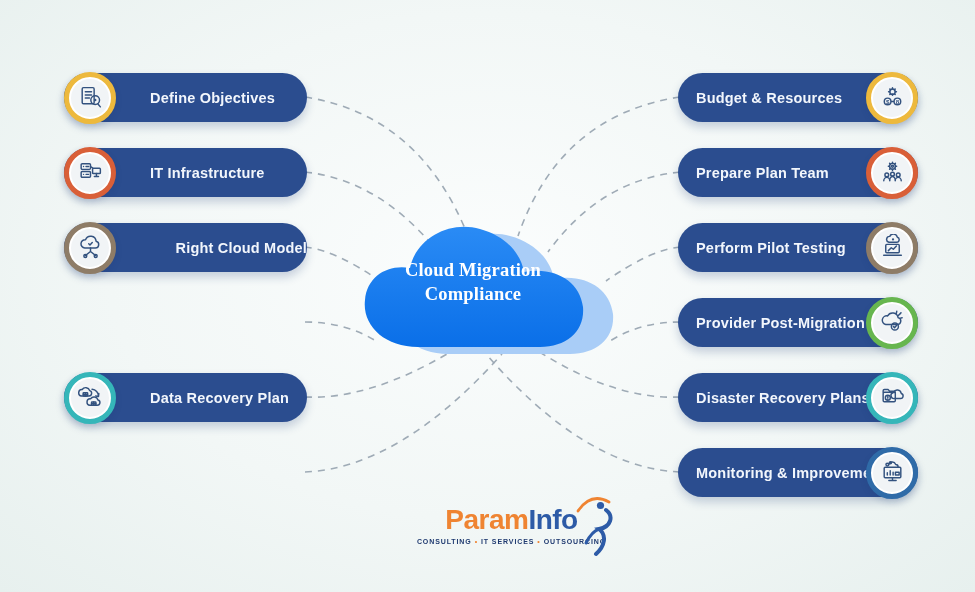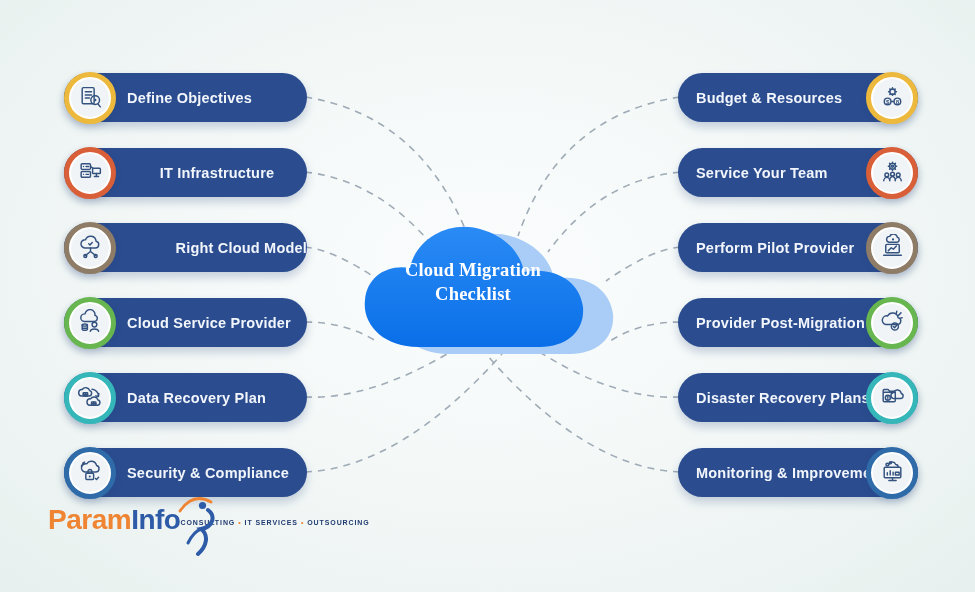--- a/index.html
+++ b/index.html
@@ -16,21 +16,21 @@
   .pill{
     position:absolute;inset:0;border-radius:25px;background:#2b4d8f;
     box-shadow:0 5px 10px rgba(25,55,115,.22);
     display:flex;align-items:center;
   }
   .row.left{left:64px;width:243px;}
   .row.right{left:678px;width:240px;}
   .pill-label{
     color:#f2f6fc;font-size:14.5px;letter-spacing:.2px;font-weight:bold;white-space:nowrap;
   }
-  .row.left .pill-label{margin-left:63px;}
+  .row.left .pill-label{margin-left:86px;}
   .row.right .pill-label{margin-left:18px;text-align:center;}
   .badge{
     position:absolute;top:50%;transform:translateY(-50%);
     width:42px;height:42px;border-radius:50%;
     border:5px solid #ccc;background:#ffffff;z-index:4;
     display:flex;align-items:center;justify-content:center;
     box-shadow:0 3px 6px rgba(25,55,115,.18);
   }
   .row.left .badge{left:0;}
   .row.right .badge{right:0;}
@@ -43,21 +43,21 @@
   .ic .fil{fill:#33527f;stroke:none;}
   .ic text{fill:#33527f;stroke:none;font-family:"Liberation Sans",sans-serif;font-weight:bold;}
   
   .cloud-wrap{position:absolute;left:358px;top:212px;width:262px;height:146px;z-index:2;font-family:Liberation Serif, serif;}
   .cloud-wrap svg{overflow:visible;}
   .cloud-text{
     position:absolute;left:0;top:46px;width:230px;text-align:center;
     color:#ffffff;font-weight:bold;font-size:18.5px;line-height:1.3;letter-spacing:.2px;
   }
   
-  .logo{position:absolute;left:0;right:0;top:506px;display:flex;align-items:center;z-index:3;padding-left:48px;}
+  .logo{position:absolute;left:0;right:0;top:506px;display:flex;flex-direction:column;align-items:center;z-index:3;padding-left:48px;}
   .logo-row{position:relative;}
   .logo-word{font-size:28px;font-weight:bold;letter-spacing:-.5px;line-height:1;}
   .logo-param{color:#ef8432;}
   .logo-info{color:#2d5ba7;}
   .logo-figure{position:absolute;right:-40px;top:-13px;}
   .tagline{margin-top:4px;font-size:7px;font-weight:bold;letter-spacing:.9px;color:#1f3a70;}
   .tagline .dot{color:#ef8432;margin:0 3px;}
 </style>
 </head>
 <body>
@@ -85,21 +85,21 @@
         <linearGradient id="cg" x1="0" y1="0" x2="0" y2="1">
           <stop offset="0" stop-color="#2a8bf5"></stop>
           <stop offset="1" stop-color="#0a6fe8"></stop>
         </linearGradient>
       </defs>
       <path fill="#a9cdf7" transform="translate(30,7)" d="M60 135C26 135 4 113 7 88C9 64 30 52 52 56C58 26 92 8 122 17C148 24 163 42 166 60C196 54 222 69 225 95C227 119 209 135 182 135Z"></path>
       <path fill="url(#cg)" d="M60 135C26 135 4 113 7 88C9 64 30 52 52 56C58 26 92 8 122 17C148 24 163 42 166 60C196 54 222 69 225 95C227 119 209 135 182 135Z"></path>
     </svg>
     <div class="cloud-text">
       <div>Cloud Migration</div>
-      <div>Checklist</div>
+      <div>Compliance</div>
     </div>
   </div>
 
   <div class="row left" style="top:73px">
     <div class="pill" style="background-color: rgb(43, 77, 143);">
       <span class="pill-label">Define Objectives</span>
     </div>
     <div class="badge" style="border-color: rgb(237, 185, 61);">
       <div class="badge-inner">
         <svg class="ic" viewBox="0 0 26 26">
@@ -107,21 +107,21 @@
           <path d="M8 7.5h6M8 10.5h6M8 13.5h4"></path>
           <circle cx="17.5" cy="15.5" r="4.2"></circle>
             <circle class="fil" cx="17.5" cy="15.5" r="1.2"></circle>
           <path d="M20.2 19.2l2.3 2.8"></path>
         </svg>
       </div>
     </div>
   </div>
 
   <div class="row left" style="top:148px">
-    <div class="pill" style="background-color: rgb(43, 77, 143); justify-content: center;">
+    <div class="pill" style="background-color: rgb(43, 77, 143);">
       <span class="pill-label">IT Infrastructure</span>
     </div>
     <div class="badge" style="border-color: rgb(217, 95, 56);">
       <div class="badge-inner">
         <svg class="ic" viewBox="0 0 26 26">
           <rect x="4" y="4.5" width="9" height="5.5" rx="1"></rect>
           <rect x="4" y="12" width="9" height="5.5" rx="1"></rect>
           <path d="M6.3 7.2h.01M6.3 14.8h.01M8.7 7.2h2.5M8.7 14.8h2.5"></path>
           <rect x="15" y="9" width="7.5" height="5" rx=".8"></rect>
           <path d="M18.7 14v2.3M16.7 16.8h4M13 7.3l2 1.2"></path>
@@ -140,73 +140,40 @@
           <path d="M7.5 13.5h10a3.3 3.3 0 0 0 .9-6.5A5.3 5.3 0 0 0 8.2 5.5 3.7 3.7 0 0 0 7.5 13.5Z"></path>
           <path d="M11.3 9.3l1.2 1.2 2.2-2.4"></path>
           <path d="M13 13.5v3.3M8 20.8l5-4 5 4"></path>
           <circle cx="8" cy="21.2" r="1.4"></circle>
             <circle cx="18" cy="21.2" r="1.4"></circle>
         </svg>
       </div>
     </div>
   </div>
 
-  <div class="row left" style="top:298px">
-    <div class="pill" style="background-color: rgb(43, 77, 143);">
-      <span class="pill-label">Cloud Service Provider</span>
-    </div>
-    <div class="badge" style="border-color: rgb(103, 182, 79);">
-      <div class="badge-inner">
-        <svg class="ic" viewBox="0 0 26 26">
-          <path d="M7 12h9.5a3 3 0 0 0 .8-5.9A4.8 4.8 0 0 0 7.7 4.7 3.4 3.4 0 0 0 7 12Z"></path>
-          <ellipse cx="7.5" cy="15.5" rx="2.5" ry="1"></ellipse>
-          <path d="M5 15.5v4c0 .6 1.1 1 2.5 1s2.5-.4 2.5-1v-4M5 17.5c0 .6 1.1 1 2.5 1s2.5-.4 2.5-1"></path>
-          <circle cx="16.8" cy="15" r="2.3"></circle>
-          <path d="M12.8 21.5c.4-3 7.6-3 8 0"></path>
-        </svg>
-      </div>
-    </div>
-  </div>
 
   <div class="row left" style="top:373px">
     <div class="pill" style="background-color: rgb(43, 77, 143);">
       <span class="pill-label">Data Recovery Plan</span>
     </div>
     <div class="badge" style="border-color: rgb(53, 182, 185);">
       <div class="badge-inner">
         <svg class="ic" viewBox="0 0 26 26">
           <path d="M4.5 11.5h7a2.6 2.6 0 0 0 .7-5.1A4 4 0 0 0 5 5.3 3 3 0 0 0 4.5 11.5Z"></path>
           <rect x="6" y="8.3" width="4.2" height="3.2" rx=".4"></rect>
             <path d="M6 9.9h4.2M8.1 8.3v3.2"></path>
           <path d="M12.5 20.5h7a2.6 2.6 0 0 0 .7-5.1A4 4 0 0 0 13 14.3 3 3 0 0 0 12.5 20.5Z"></path>
           <rect x="14" y="17.3" width="4.2" height="3.2" rx=".4"></rect>
             <path d="M14 18.9h4.2M16.1 17.3v3.2"></path>
           <path d="M14.5 5a6.8 6.8 0 0 1 6.2 6.8M21 9.2l-.3 2.8-2.7-.5"></path>
         </svg>
       </div>
     </div>
   </div>
 
-  <div class="row left" style="top:448px">
-    <div class="pill" style="background-color: rgb(43, 77, 143);">
-      <span class="pill-label">Security &amp; Compliance</span>
-    </div>
-    <div class="badge" style="border-color: rgb(47, 107, 168);">
-      <div class="badge-inner">
-        <svg class="ic" viewBox="0 0 26 26">
-          <path d="M7.5 12.5h10.5a3.2 3.2 0 0 0 .8-6.3A5.2 5.2 0 0 0 9.3 4.6 3.6 3.6 0 0 0 7.5 12.5Z"></path>
-          <path d="M4.2 6.8a4.5 4.5 0 0 1 2.6-2.2M5.5 4.2a6.5 6.5 0 0 1 1.8-1.2"></path>
-          <rect x="8.5" y="13.8" width="7.5" height="6" rx="1"></rect>
-          <path d="M10.5 13.8v-1.7a1.9 1.9 0 0 1 3.8 0v1.7"></path>
-          <circle class="fil" cx="12.3" cy="16.8" r="1"></circle>
-          <path d="M17.8 18.8l1 1 2-2.2"></path>
-        </svg>
-      </div>
-    </div>
-  </div>
 
   <div class="row right" style="top:73px">
     <div class="pill" style="background-color: rgb(43, 77, 143);">
       <span class="pill-label">Budget &amp; Resources</span>
     </div>
     <div class="badge" style="border-color: rgb(237, 185, 61);">
       <div class="badge-inner">
         <svg class="ic" viewBox="0 0 26 26">
           <circle cx="13" cy="7.5" r="2.6"></circle>
           <path d="M13 3.7v1.2M13 9.6v1.2M9.2 7.5h1.2M15.6 7.5h1.2M10.4 4.9l.8.8M14.8 9.3l.8.8M15.6 4.9l-.8.8M10.4 10.1l.8-.8"></path>
@@ -215,42 +182,42 @@
           <circle cx="17.7" cy="16.8" r="3.2"></circle>
           <text x="17.7" y="18.9" font-size="6" text-anchor="middle">8</text>
           <path d="M12 16.8h2"></path>
         </svg>
       </div>
     </div>
   </div>
 
   <div class="row right" style="top:148px">
     <div class="pill" style="background-color: rgb(43, 77, 143);">
-      <span class="pill-label">Service Your Team</span>
+      <span class="pill-label">Prepare Plan Team</span>
     </div>
     <div class="badge" style="border-color: rgb(217, 95, 56);">
       <div class="badge-inner">
         <svg class="ic" viewBox="0 0 26 26">
           <circle cx="13" cy="7" r="2.8"></circle>
             <circle cx="13" cy="7" r="1"></circle>
           <path d="M13 3v1.2M13 9.8v1.2M9 7h1.2M15.8 7h1.2M10.2 4.2l.85.85M15 9l.85.85M15.8 4.2l-.85.85M10.2 9.8l.85-.85"></path>
           <circle cx="7.5" cy="15.3" r="1.8"></circle>
             <circle cx="13" cy="14.6" r="1.8"></circle>
             <circle cx="18.5" cy="15.3" r="1.8"></circle>
           <path d="M4.6 21c0-2.1 1.8-3.3 2.9-3.3S10.4 18.9 10.4 21"></path>
           <path d="M10.2 20.3c0-2.2 1.8-3.4 2.8-3.4s2.8 1.2 2.8 3.4"></path>
           <path d="M15.6 21c0-2.1 1.8-3.3 2.9-3.3S21.4 18.9 21.4 21"></path>
         </svg>
       </div>
     </div>
   </div>
 
   <div class="row right" style="top:223px">
     <div class="pill" style="background-color: rgb(43, 77, 143);">
-      <span class="pill-label">Perform Pilot Provider</span>
+      <span class="pill-label">Perform Pilot Testing</span>
     </div>
     <div class="badge" style="border-color: rgb(142, 124, 103);">
       <div class="badge-inner">
         <svg class="ic" viewBox="0 0 26 26">
           <path d="M9.5 8h7.5a2.5 2.5 0 0 0 .6-4.9A3.8 3.8 0 0 0 10.4 2.3 2.9 2.9 0 0 0 9.5 8Z"></path>
           <circle class="fil" cx="13.5" cy="5.2" r="1.1"></circle>
           <rect x="6.5" y="10" width="13" height="8" rx="1"></rect>
           <path d="M4.5 20.5h17"></path>
           <path d="M9 16l2.8-2.8 2 1.5 3-3.2"></path>
         </svg>

